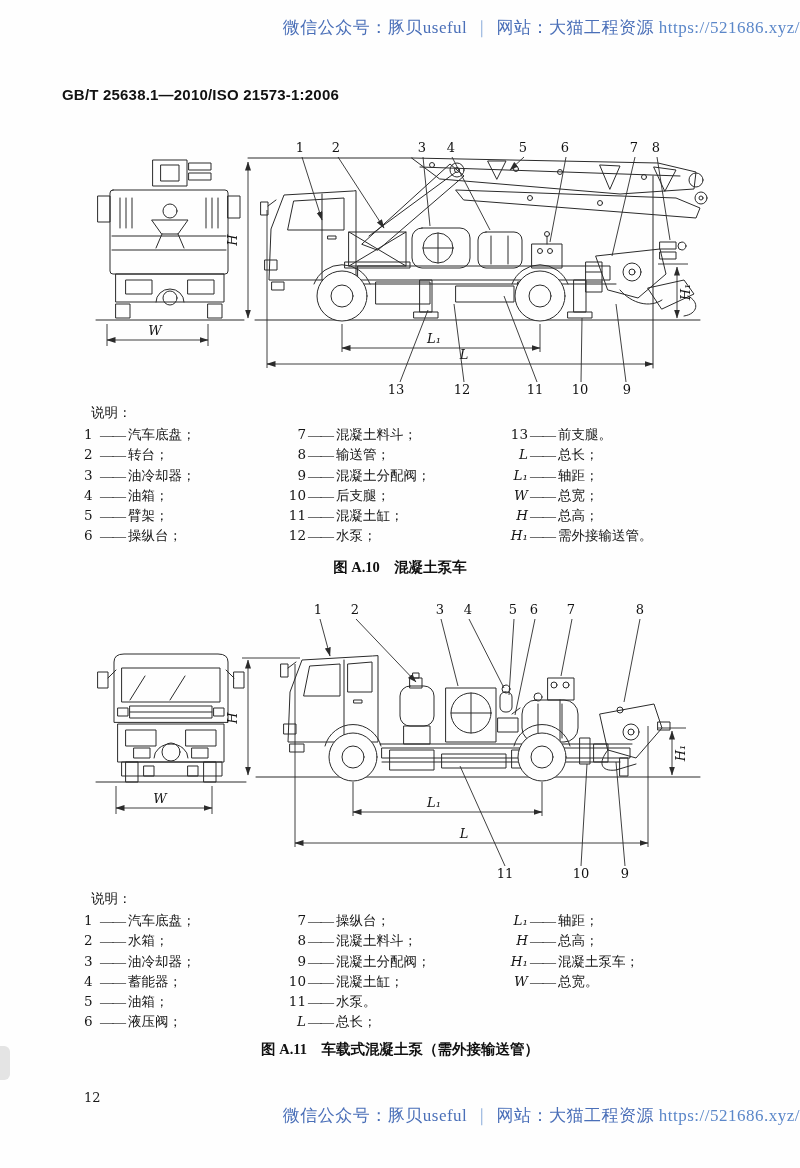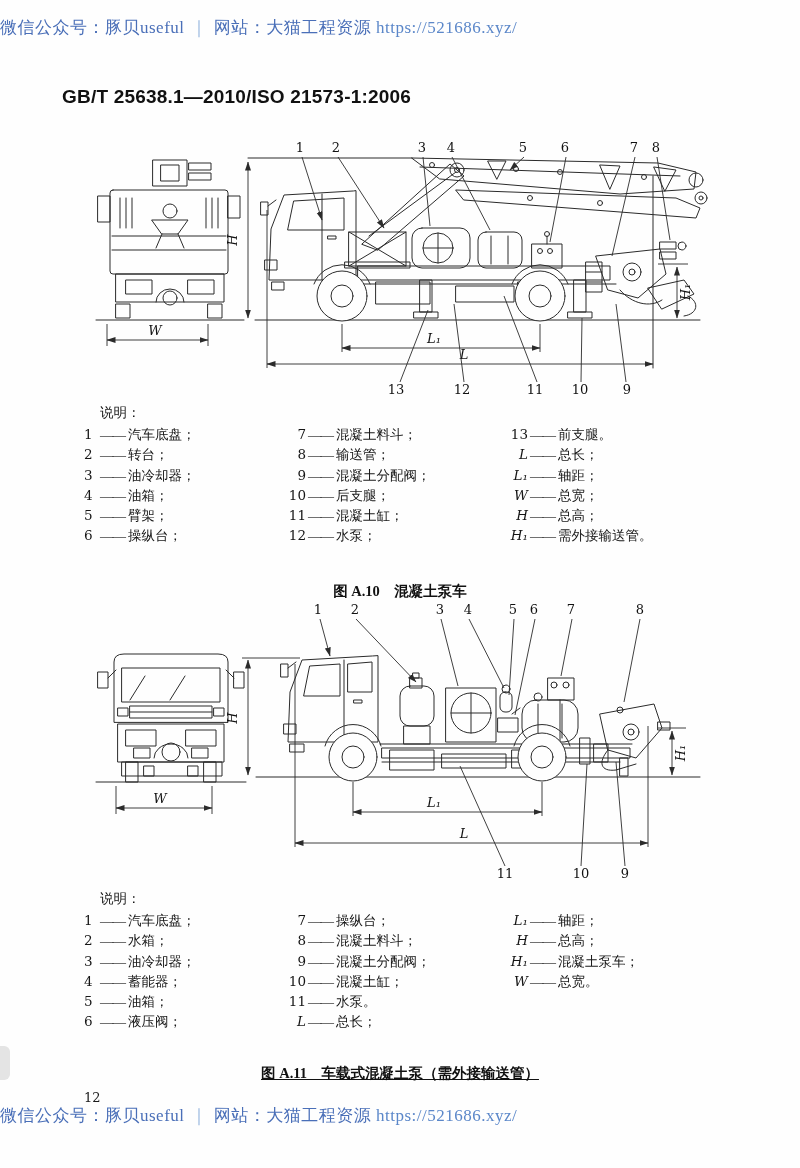--- a/index.html
+++ b/index.html
@@ -1,54 +1,54 @@
 <!DOCTYPE html>
 <html><head>
 <meta charset="utf-8">
 <style>
   html,body{margin:0;padding:0;}
   body{width:800px;height:1168px;position:relative;background:#fefefe;
        font-family:"Liberation Serif",serif;color:#1a1a1a;overflow:hidden;}
   .abs{position:absolute;}
   
-  .wm{left:0;right:0;text-align:left;font-size:17px;letter-spacing:.5px;
+  .wm{left:0;right:0;text-align:right;font-size:17px;letter-spacing:.5px;
       color:#4a6fb8;white-space:nowrap;}
   .wm .sep{color:#8fb0dc;padding:0 6px;}
   .wm .url{color:#5b87c9;}
   .wm-top{top:16px;}
   .wm-bottom{top:1104px;}
   
   .docnum{left:62px;top:86px;font-family:"Liberation Sans",sans-serif;
-          font-weight:bold;font-size:19px;letter-spacing:.2px;color:#111;}
+          font-weight:bold;font-size:15px;letter-spacing:.2px;color:#111;}
   
   .fig{left:60px;}
   svg{display:block;}
   .ln{stroke:#2b2b2b;stroke-width:1;fill:none;stroke-linejoin:round;stroke-linecap:round;}
   .wh{fill:#fefefe;}
   .ld{stroke:#2b2b2b;stroke-width:.9;fill:none;}
   .dm{stroke:#2b2b2b;stroke-width:.9;fill:none;}
   text.co{font:13px "DejaVu Serif",serif;fill:#111;}
   text.dim{font:italic 13px "DejaVu Serif",serif;fill:#111;}
   
   .legend{left:84px;width:660px;font-size:13.5px;color:#151515;}
-  .l-title{position:absolute;left:16px;top:0;}
+  .l-title{position:absolute;left:7px;top:0;}
   .l-col{position:absolute;top:22px;}
   .l-col1{left:0;}
   .l-col2{left:198px;}
   .l-col3{left:410px;}
   .lrow{height:20.3px;display:flex;align-items:baseline;white-space:nowrap;}
   .lnum{display:inline-block;text-align:right;font-family:"DejaVu Serif",serif;}
   .l-col1 .lnum{width:14px;text-align:left;}
   .l-col2 .lnum{width:24px;}
   .l-col3 .lnum{width:34px;}
   .lnum.it{font-style:italic;}
   .ldash{letter-spacing:-1px;padding:0 3px 0 2px;}
-  .caption{left:0;width:800px;text-align:center;font-weight:bold;font-size:14.5px;color:#111;margin-top:24px;}
+  .caption{left:0;width:800px;text-align:center;font-weight:bold;font-size:14.5px;color:#111;}
   .cap1{top:558px;}
-  .cap2{top:1040px;text-decoration:underline;}
+  .cap2{top:1040px;}
   .pagenum{left:84px;top:1090px;font-size:13px;font-family:"DejaVu Serif",serif;}
   .smudge{left:0;top:1046px;width:10px;height:34px;background:#c9c9c9;opacity:.5;
           border-radius:0 6px 6px 0;}
 </style>
 </head>
 <body>
 
 <div class="abs wm wm-top">
   <span>微信公众号：豚贝useful</span><span class="sep">｜</span><span>网站：大猫工程资源</span>
   <span class="url">https://521686.xyz/</span>

